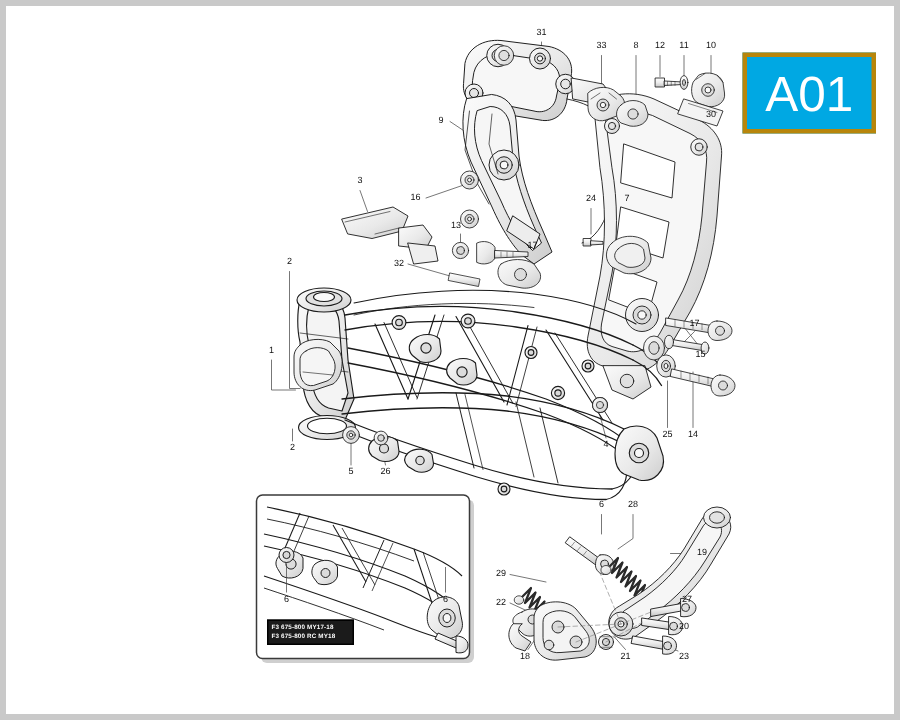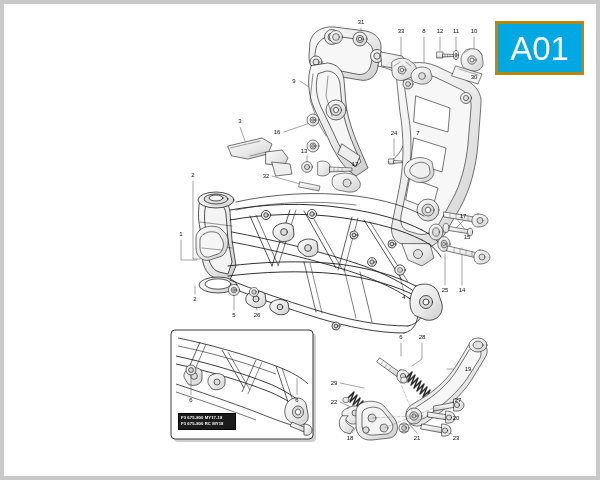--- a/index.html
+++ b/index.html
@@ -11,21 +11,21 @@
     position:relative;width:600px;height:480px;
     box-sizing:border-box;
     border:4px solid #c9c9c9;
     background:#ffffff;
   }
   #canvas{position:absolute;left:0;top:0;width:592px;height:472px;}
 
   
   .badge{
     position:absolute;
-    left:491px;top:17px;width:89px;height:54px;
+    left:491px;top:31px;width:89px;height:54px;
     box-sizing:border-box;
     background:#00a8e3;
     border:3px solid #b8860b;
     display:flex;align-items:center;justify-content:center;
     color:#ffffff;
     font-size:33px;
     letter-spacing:0px;
     line-height:1;
   }
 

